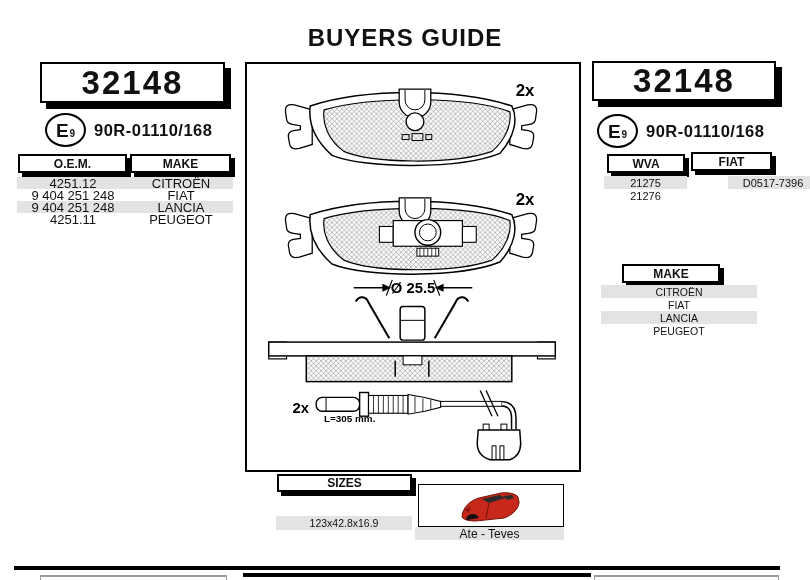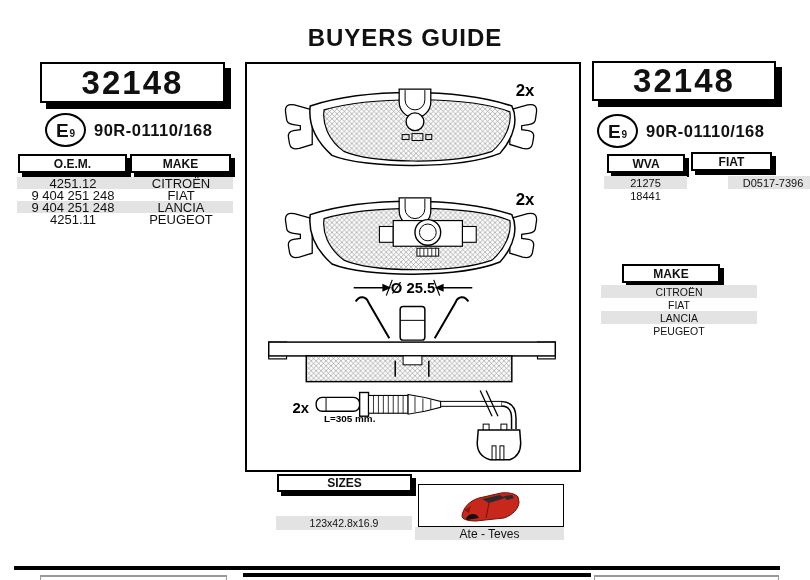--- a/index.html
+++ b/index.html
@@ -109,21 +109,21 @@
       <span class="small">9</span>
     </span>
     <span class="approval-code">90R-01110/168</span>
   </div>
 
   <div class="hdrbox" id="hdr-wva">WVA</div>
   <div class="hdrbox" id="hdr-fmsi">FIAT</div>
 
   <div class="vcol" id="col-wva">
     <div class="row alt">21275</div>
-    <div class="row">18441</div>
+    <div class="row">21276</div>
   </div>
   <div class="vcol" id="col-fmsi">
     <div class="row alt">D0517-7396</div>
   </div>
 
   <div class="hdrbox" id="hdr-make-right">MAKE</div>
   <div class="vcol" id="col-make-right">
     <div class="row alt">CITROËN</div>
     <div class="row">FIAT</div>
     <div class="row alt">LANCIA</div>

